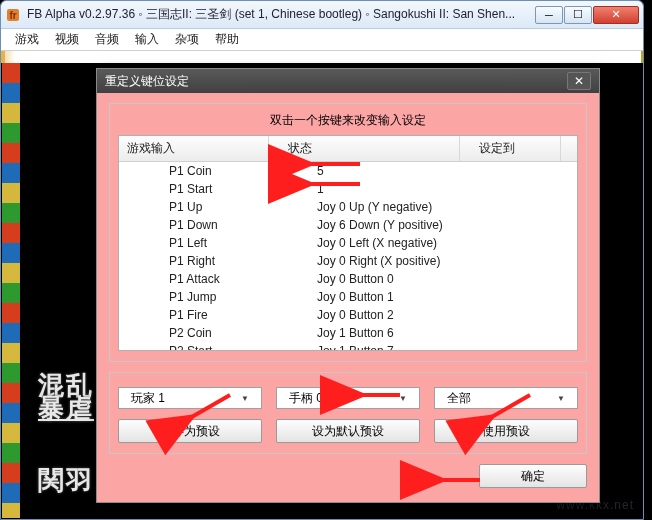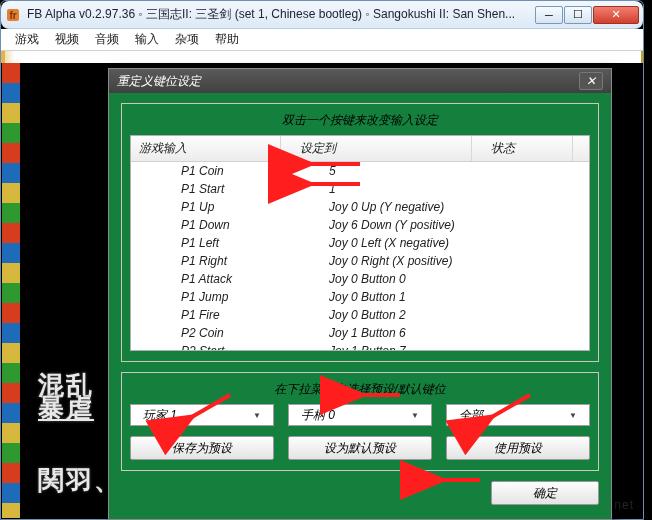--- a/index.html
+++ b/index.html
@@ -1,39 +1,39 @@
 <!DOCTYPE html>
 <html><head>
 <meta charset="utf-8">
 <style>
 * { margin: 0; padding: 0; box-sizing: border-box; font-family: "Microsoft YaHei", Tahoma, sans-serif; }
 body { width: 652px; height: 520px; overflow: hidden; background: #000; position: relative; }
 
 
 .app-window { position: absolute; left: 0; top: 0; width: 644px; height: 520px; border: 1px solid #6b8fb5; border-radius: 6px 6px 0 0; overflow: hidden; }
-.app-titlebar { height: 28px; background: linear-gradient(#f3f7fc, #dce9f7); display: flex; align-items: center; padding: 0 4px; border-bottom: 1px solid #b8cde0; border-radius: 8px; }
+.app-titlebar { height: 28px; background: linear-gradient(#f3f7fc, #dce9f7); display: flex; align-items: center; padding: 0 4px; border-bottom: 1px solid #b8cde0; }
 .app-titlebar .app-icon { width: 16px; height: 16px; margin-right: 6px; }
 .app-titlebar .app-title { flex: 1; font-size: 12px; color: #223; white-space: nowrap; overflow: hidden; text-overflow: ellipsis; }
 .win-btns { display: flex; gap: 1px; }
 .win-btn { width: 28px; height: 18px; border: 1px solid #7a98b8; border-radius: 2px; font-size: 11px; display: flex; align-items: center; justify-content: center; background: linear-gradient(#f7fbff,#d7e5f2); }
 .win-btn.close { width: 46px; background: linear-gradient(#f08070,#d04030); color: #fff; border-color: #a03020; }
 .menubar { height: 22px; background: #fff; display: flex; align-items: center; padding: 0 6px; border-bottom: 1px solid #d0d0d0; font-size: 12px; color: #222; }
 .menubar span { padding: 2px 8px; }
 .toolbar-strip { height: 12px; border-left: 4px solid #e4b34a; border-right: 2px solid #c8a020; background: linear-gradient(90deg,#f0e0b0,#fff 10px,#fff); }
 
 .content-area { position: absolute; inset: 62px 1px 1px 1px; background: #000; }
 .bg-text { position: absolute; color: #e8e8e8; font-size: 26px; font-weight: bold; text-shadow: 0 0 3px #555; letter-spacing: 2px; }
 .bg-text.t1 { left: 36px; top: 305px; }
 .bg-text.t2 { left: 36px; top: 328px; text-decoration: underline; }
 .bg-text.t3 { left: 36px; top: 400px; }
 .watermark { position: absolute; right: 8px; bottom: 6px; color: #4a5a68; font-size: 12px; opacity: .45; letter-spacing: 1px; }
 .game-strip { position: absolute; left: 0; top: 0; width: 18px; height: 100%; background: repeating-linear-gradient( #e42 0 20px,#27c 20px 40px,#ec4 40px 60px,#3a3 60px 80px); opacity:.9; }
 
 
-.dialog { position: absolute; left: 108px; top: 68px; width: 504px; background: #15803d; border: 1px solid #8a8a8a; box-shadow: 4px 4px 12px rgba(0,0,0,.5); font-style: italic; }
+.dialog { position: absolute; left: 96px; top: 68px; width: 504px; background: #fca5a5; border: 1px solid #8a8a8a; box-shadow: 4px 4px 12px rgba(0,0,0,.5); }
 .dlg-title { height: 24px; background: linear-gradient(#5a5a5a,#404040); color: #fff; font-size: 12px; display: flex; align-items: center; padding: 0 8px; }
 .dlg-title .spacer { flex: 1; }
 .dlg-close { width: 24px; height: 18px; background: #555; border: 1px solid #777; border-radius: 2px; display: flex; align-items: center; justify-content: center; color: #fff; font-size: 12px; }
 .dlg-body { padding: 10px 12px 14px; }
 
 .group { border: 1px solid #c8c8c8; padding: 8px 8px 10px; margin-bottom: 10px; font-size: 12px; }
 .group-title { text-align: center; font-size: 12px; margin-bottom: 6px; }
 
 .list { border: 1px solid #b0b0b0; background: #fff; height: 216px; overflow: hidden; position: relative; }
 .list-header, .row { display: grid; grid-template-columns: 150px 180px 90px; font-size: 12px; }
@@ -96,22 +96,22 @@
     <span>重定义键位设定</span>
     <span class="spacer"></span>
     <div class="dlg-close">✕</div>
   </div>
   <div class="dlg-body">
     <div class="group">
       <div class="group-title">双击一个按键来改变输入设定</div>
       <div class="list">
         <div class="list-header">
           <div>游戏输入</div>
+          <div>状态</div>
           <div>设定到</div>
-          <div>状态</div>
         </div>
         <div class="rows" id="rows">
             <div class="row">
               <div>P1 Coin</div>
               <div>5</div>
               <div></div>
             </div>
             <div class="row">
               <div>P1 Start</div>
               <div>1</div>
@@ -160,21 +160,20 @@
             <div class="row">
               <div>P2 Start</div>
               <div>Joy 1 Button 7</div>
               <div></div>
             </div>
           </div>
       </div>
     </div>
 
     <div class="group">
-      <div class="group-title">在下拉菜单中选择预设/默认键位</div>
       <div class="controls">
         <div class="select">
             <span>玩家 1</span>
           </div>
         <div class="select">
             <span>手柄 0</span>
           </div>
         <div class="select">
             <span>全部</span>
           </div>

